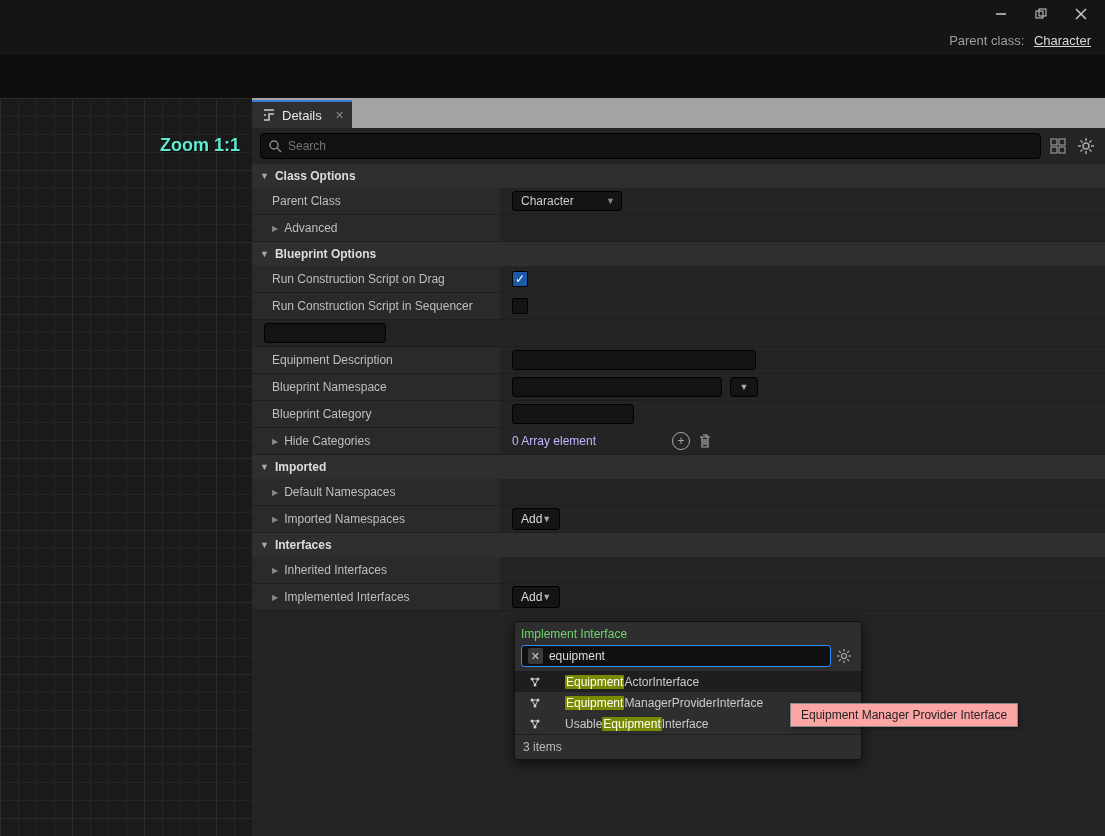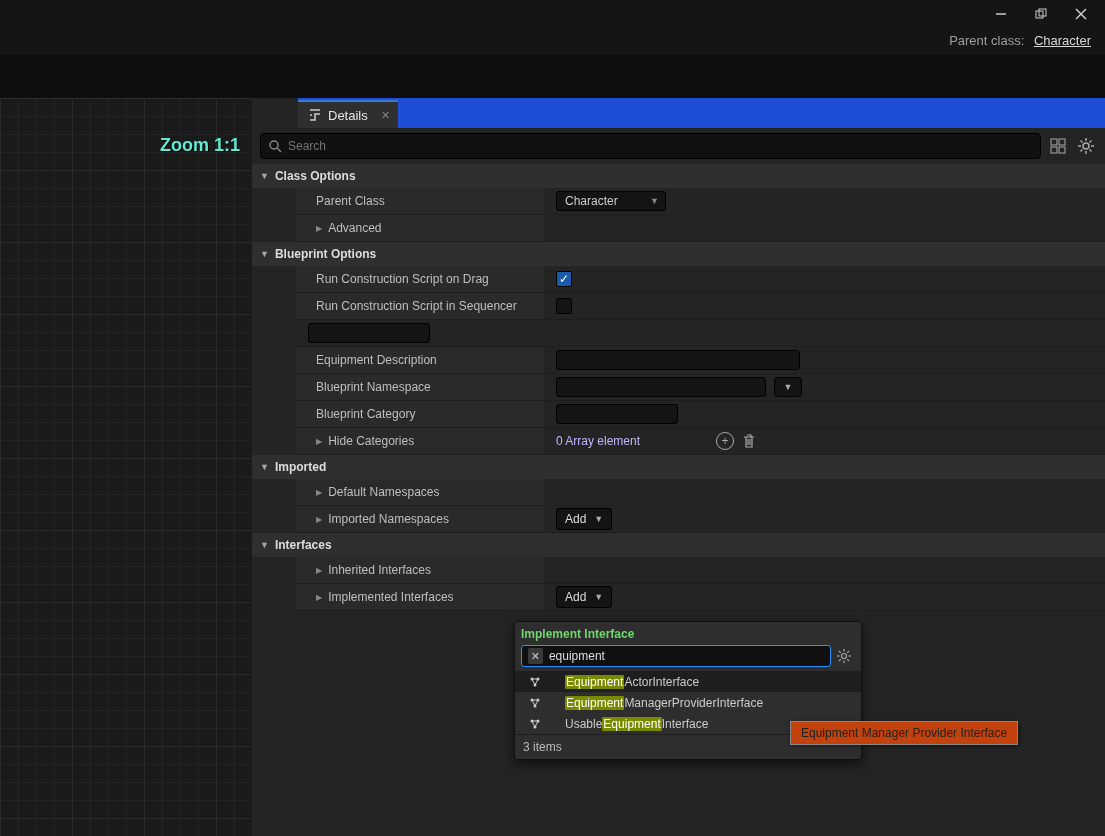--- a/index.html
+++ b/index.html
@@ -24,72 +24,72 @@
 .parent-class-row { position:absolute; top:33px; right:14px; color:#9f9f9f; font-size:13px; }
 .parent-class-row .link { text-decoration:underline; color:#d8d8d8; margin-left:6px; }
 
 
 .toolbar-strip { position:absolute; top:55px; left:0; right:0; height:43px; background:#0e0e0e; }
 
 
 .details { position:absolute; top:98px; left:252px; right:0; bottom:0; background:#242424; display:flex; flex-direction:column; }
 
 
-.tab-row { height:30px; background:#1d4ed8; display:flex; align-items:flex-end;margin-left:46px; }
+.tab-row { height:30px; background:#a3a3a3; display:flex; align-items:flex-end; }
 .tab { height:28px; padding:0 30px 0 10px; background:#2f2f2f; color:#e6e6e6; display:flex; align-items:center; position:relative; border-top:2px solid #3b7ad1; font-size:13px; }
 .tab .tab-icon { margin-right:6px; color:#ccc; }
 .tab .close { position:absolute; right:8px; color:#888; font-size:14px; }
 
 
 .search-row { height:36px; display:flex; align-items:center; padding:4px 8px; gap:6px; background:#242424; }
 .search-box { flex:1; background:#111; border:1px solid #000; border-radius:4px; height:26px; display:flex; align-items:center; padding:0 8px; }
 .search-box input { background:transparent; border:none; outline:none; color:#ccc; width:100%; font-size:12px; }
 .search-box .mag { color:#888; margin-right:6px; }
 .icon-btn { width:22px; height:22px; display:flex; align-items:center; justify-content:center; color:#aaa; }
 
 
 .sect-head { height:24px; background:#2f2f2f; display:flex; align-items:center; padding-left:8px; color:#ddd; font-weight:bold; font-size:12px; }
 .sect-head .tri { margin-right:6px; color:#aaa; font-size:9px; }
-.row { height:27px; display:flex; align-items:flex-end; border-bottom:1px solid #1e1e1e;margin-left:44px; }
+.row { height:27px; display:flex; align-items:flex-end; border-bottom:1px solid #1e1e1e; }
 .row .lbl { width:248px; padding-left:20px; color:#bfbfbf; background:#2a2a2a; height:100%; display:flex; align-items:center; }
 .row .lbl .tri { margin-right:6px; color:#888; font-size:8px; }
 .row .val { flex:1; padding-left:12px; background:#242424; height:100%; display:flex; align-items:center; gap:8px; }
 .row .end { width:25px; background:#242424; height:100%; }
 
 .dropdown { background:#141414; border:1px solid #000; border-radius:3px; height:20px; padding:0 22px 0 8px; position:relative; color:#ccc; display:flex; align-items:center; min-width:110px; }
 .dropdown .chev { position:absolute; right:6px; color:#888; font-size:9px; }
 .txt-input { background:#141414; border:1px solid #000; border-radius:3px; height:20px; width:122px; }
 .txt-input.wide { width:244px; }
 .txt-input.wn { width:210px; }
 .chev-box { background:#141414; border:1px solid #000; border-radius:3px; height:20px; width:28px; display:flex; align-items:center; justify-content:center; color:#aaa; font-size:9px; }
 .checkbox { width:16px; height:16px; background:#141414; border:1px solid #000; border-radius:2px; display:flex; align-items:center; justify-content:center; }
 .checkbox.checked { background:#1a5aa8; color:#fff; }
-.add-btn { background:#141414; border:1px solid #000; border-radius:3px; height:22px; padding:0 8px; display:flex; align-items:center; color:#ddd; gap:8px; }
+.add-btn { background:#141414; border:1px solid #000; border-radius:3px; height:22px; padding:0 8px; display:flex; align-items:center; color:#ddd; gap:0; }
 .add-btn .chev { color:#aaa; font-size:9px; }
 
 .array-txt { color:#c4b5fd; }
 .circ-plus { width:18px; height:18px; border:1.5px solid #aaa; border-radius:50%; display:flex; align-items:center; justify-content:center; color:#aaa; font-size:12px; }
 .trash { color:#aaa; font-size:14px; }
 
 
 .popup { position:absolute; left:514px; top:621px; width:348px; background:#2e2e2e; border:1px solid #111; border-radius:3px; box-shadow:0 4px 12px rgba(0,0,0,0.6); z-index:10; }
-.popup-title { color:#6fd66f; font-weight:bold; padding:5px 6px 4px; font-size:12px; }
+.popup-title { color:#6fd66f; font-weight:normal; padding:5px 6px 4px; font-size:12px; }
 .popup-search-row { display:flex; align-items:center; padding:0 6px 4px; gap:6px; }
 .popup-search { flex:1; background:#101010; border:1px solid #2a92ff; border-radius:3px; height:22px; display:flex; align-items:center; padding:0 6px; }
 .popup-search .clear { width:16px; height:16px; background:#3a3a3a; border-radius:2px; display:flex; align-items:center; justify-content:center; color:#ccc; font-size:11px; margin-right:6px; }
 .popup-search input { background:transparent; border:none; outline:none; color:#ddd; width:100%; font-size:12px; }
 .popup-gear { color:#aaa; width:18px; text-align:center; }
 .popup-item { height:21px; display:flex; align-items:center; padding:0 14px; gap:24px; color:#ccc; font-size:12px; }
 .popup-item.hl { background:#1e1e1e; }
 .popup-item .iface-icon { color:#ccc; font-size:11px; }
 .popup-item .hlspan { background:#7a8a00; color:#fff; padding:0 1px; border-radius:1px; }
 .popup-foot { padding:5px 8px; color:#bbb; font-size:12px; border-top:1px solid #1e1e1e; }
 
 
-.tooltip { position:absolute; left:790px; top:703px; background:#c2410c; color:#222; border:1px solid #888; padding:4px 10px; font-size:12px; z-index:20; box-shadow:1px 1px 4px rgba(0,0,0,0.5);margin-top:18px; }
+.tooltip { position:absolute; left:790px; top:703px; background:#fca5a5; color:#222; border:1px solid #888; padding:4px 10px; font-size:12px; z-index:20; box-shadow:1px 1px 4px rgba(0,0,0,0.5); }
 
 svg { display:block; }
 </style>
 </head>
 <body>
 
 <div class="grid-bg"></div>
 <div class="zoom">Zoom 1:1</div>
 
 <div class="titlebar">

